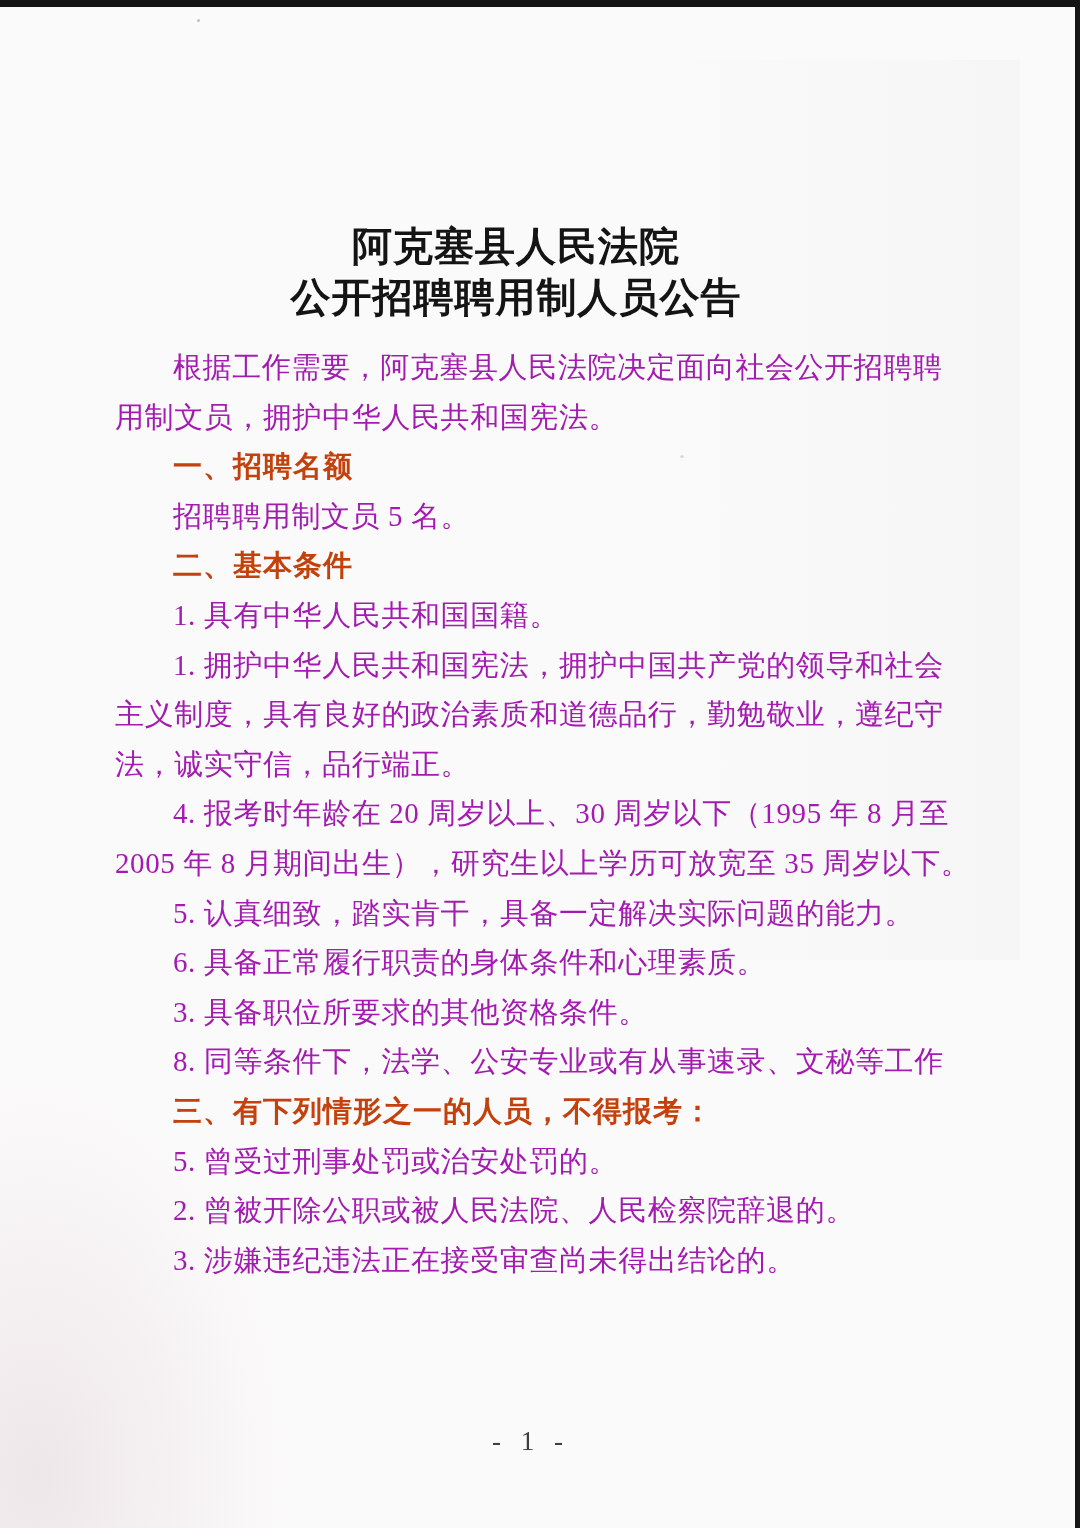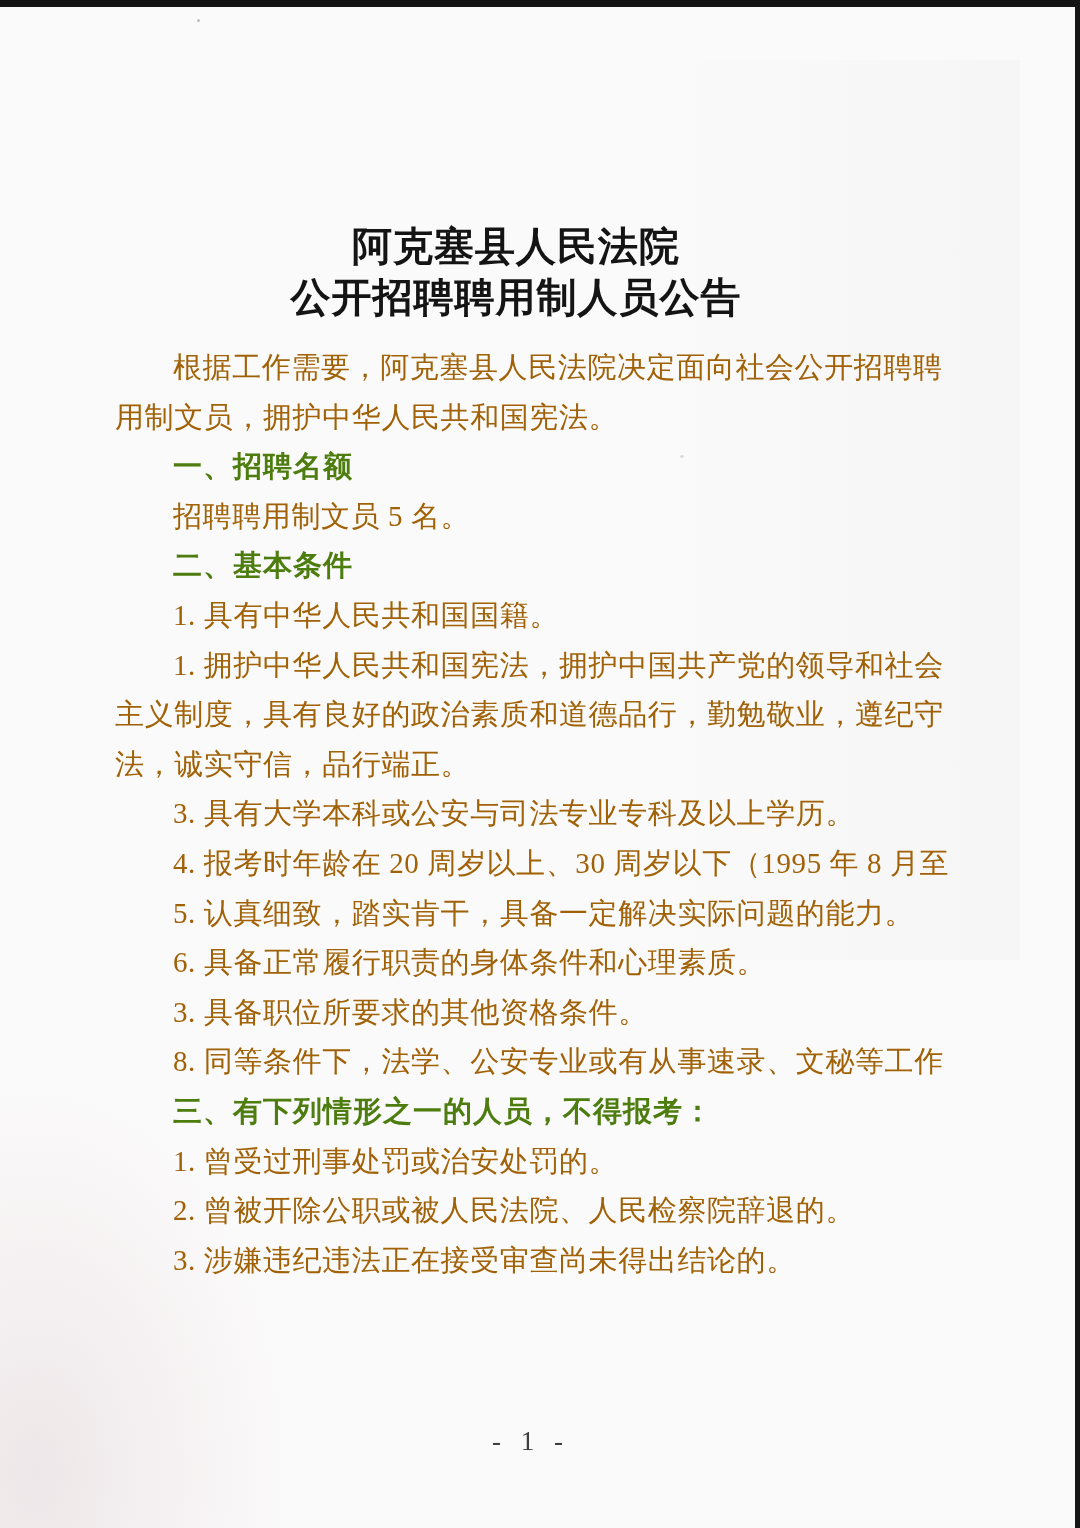--- a/index.html
+++ b/index.html
@@ -69,28 +69,28 @@
     position: absolute;
     left: 115px;
     top: 343px;
     width: 830px;
   }
   .ln {
     font-size: 29px;
     line-height: 49.6px;
     height: 49.6px;
     letter-spacing: 0.6px;
-    color: #a16207;
+    color: #a21caf;
     white-space: nowrap;
   }
   .ln.indent { text-indent: 58px; }
   .ln.hd {
     font-family: "Liberation Sans", sans-serif;
     font-weight: 700;
-    color: #4d7c0f;
+    color: #c2410c;
     letter-spacing: 1px;
   }
 
   
   .page-number {
     position: absolute;
     top: 1426px;
     left: 0;
     width: 1060px;
     text-align: center;
@@ -120,27 +120,27 @@
   <div class="doc-body">
     <div class="ln indent">根据工作需要，阿克塞县人民法院决定面向社会公开招聘聘</div>
     <div class="ln">用制文员，拥护中华人民共和国宪法。</div>
     <div class="ln indent hd">一、招聘名额</div>
     <div class="ln indent">招聘聘用制文员 5 名。</div>
     <div class="ln indent hd">二、基本条件</div>
     <div class="ln indent">1. 具有中华人民共和国国籍。</div>
     <div class="ln indent">1. 拥护中华人民共和国宪法，拥护中国共产党的领导和社会</div>
     <div class="ln">主义制度，具有良好的政治素质和道德品行，勤勉敬业，遵纪守</div>
     <div class="ln">法，诚实守信，品行端正。</div>
-    <div class="ln indent">3. 具有大学本科或公安与司法专业专科及以上学历。</div>
     <div class="ln indent">4. 报考时年龄在 20 周岁以上、30 周岁以下（1995 年 8 月至</div>
+    <div class="ln">2005 年 8 月期间出生），研究生以上学历可放宽至 35 周岁以下。</div>
     <div class="ln indent">5. 认真细致，踏实肯干，具备一定解决实际问题的能力。</div>
     <div class="ln indent">6. 具备正常履行职责的身体条件和心理素质。</div>
     <div class="ln indent">3. 具备职位所要求的其他资格条件。</div>
     <div class="ln indent">8. 同等条件下，法学、公安专业或有从事速录、文秘等工作</div>
     <div class="ln indent hd">三、有下列情形之一的人员，不得报考：</div>
-    <div class="ln indent">1. 曾受过刑事处罚或治安处罚的。</div>
+    <div class="ln indent">5. 曾受过刑事处罚或治安处罚的。</div>
     <div class="ln indent">2. 曾被开除公职或被人民法院、人民检察院辞退的。</div>
     <div class="ln indent">3. 涉嫌违纪违法正在接受审查尚未得出结论的。</div>
   </div>
 
   <div class="page-number">- 1 -</div>
 
 </div>
 
 </body></html>

